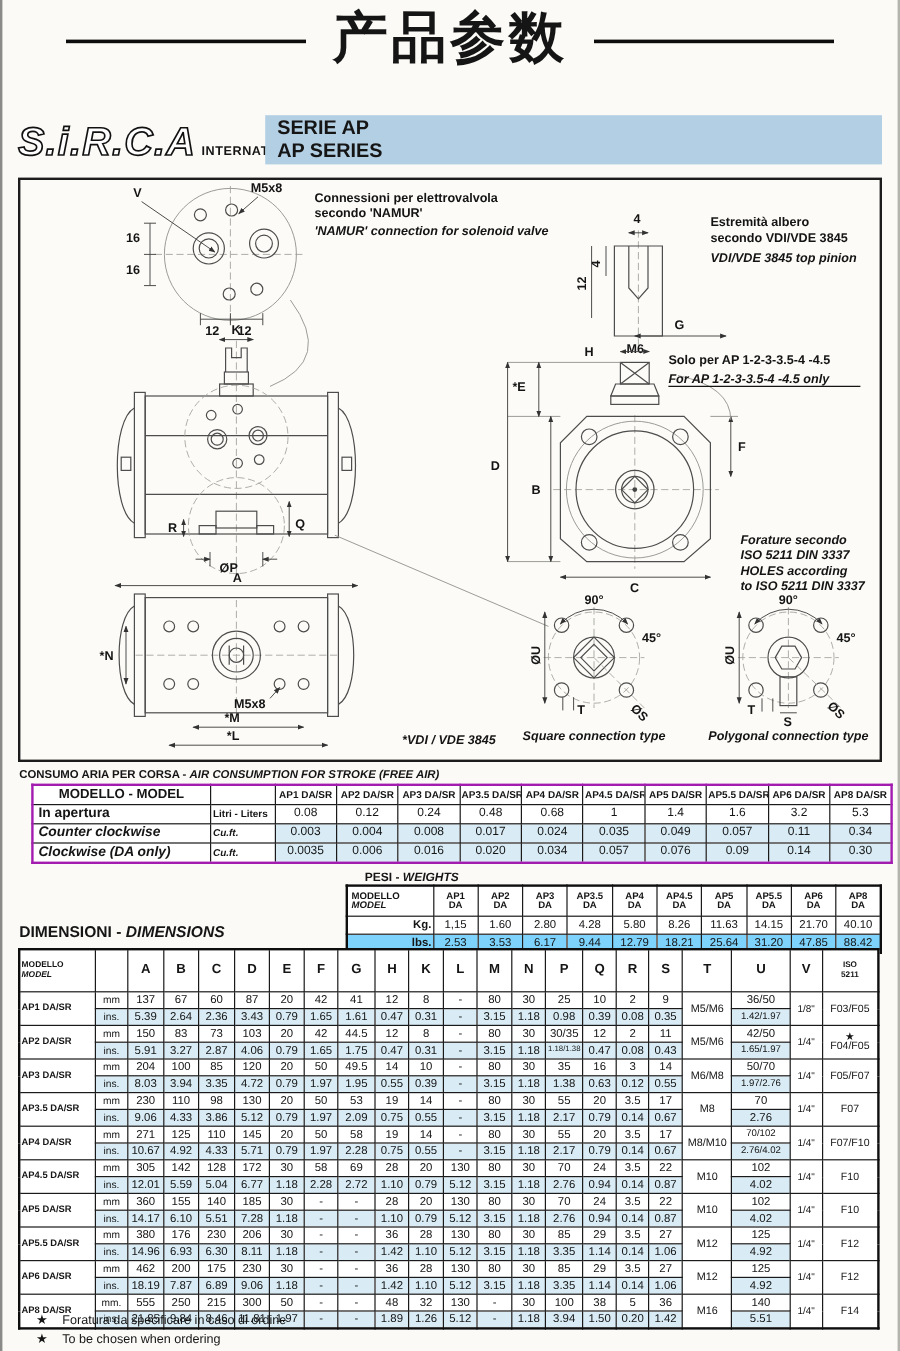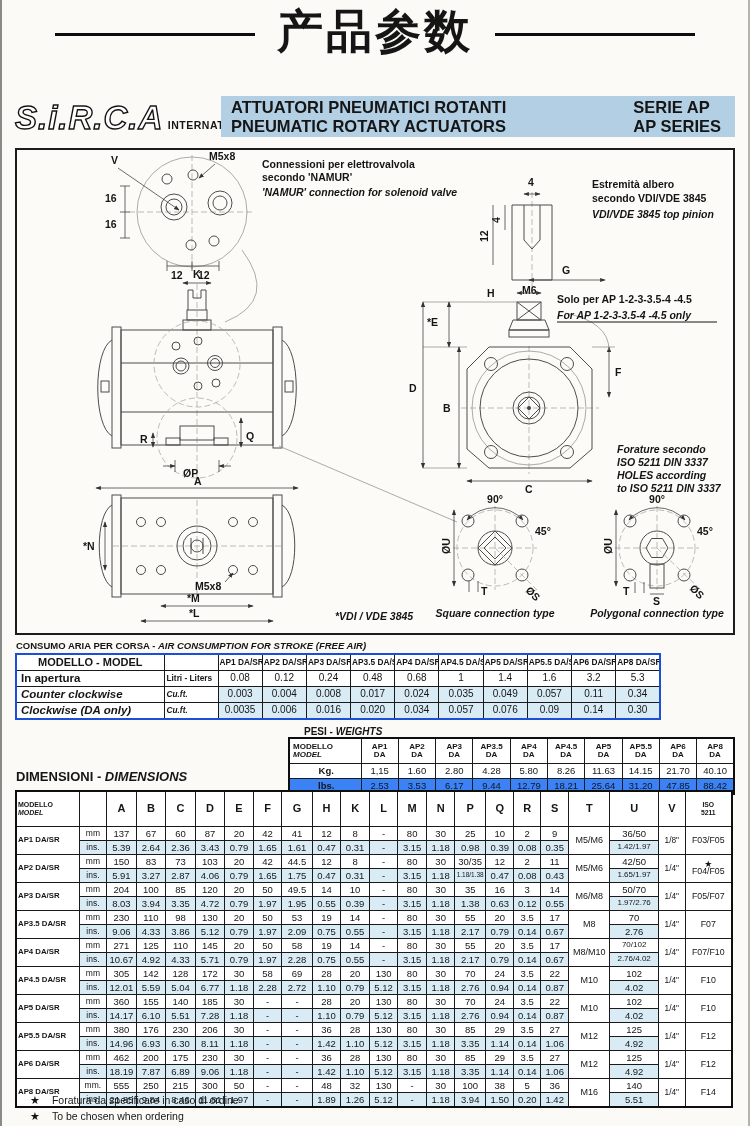--- a/index.html
+++ b/index.html
@@ -35,38 +35,38 @@
   
   table{border-collapse:collapse;table-layout:fixed;position:absolute;background:#fff}
   th,td{border:1px solid #1a1a1a;text-align:center;padding:0 1px;white-space:nowrap;overflow:hidden;line-height:1.05}
   .blu{background:#d9ecf5}
   .it{font-style:italic}
   .num{font-size:9.5px}
   .small{font-size:8px}
   .tiny{font-size:6.5px}
 
   .sec-air-title{position:absolute;top:640px;left:16px;font-size:9.5px;font-weight:bold}
-  #air-table{top:653px;left:15px;width:646px;border:2px solid #1d4ed8}
+  #air-table{top:653px;left:26px;width:718px;border:2px solid #a21caf}
   #air-table .num{font-size:10px}
   #air-table td,#air-table th{height:15px}
   .a-lblh{font-size:11px;font-weight:bold;height:16px}
   .a-colh{font-size:8.3px;font-weight:bold}
   .a-lbl{font-size:11.5px;font-weight:bold;text-align:left;padding-left:4px}
   .a-unit{font-size:8.3px;font-weight:bold;text-align:left;padding-left:2px}
   tr.sep td{border-top:2px solid #0e0e0e}
 
   .weights-title{position:absolute;top:726px;left:304px;font-size:10px;font-weight:bold}
   #w-table{top:737px;left:288px;width:447px;border:2px solid #0e0e0e}
   #w-table th{height:24px}
   #w-table td{height:14px}
   .w-mh{font-size:8px;font-weight:bold;text-align:left;padding-left:3px}
   .w-colh{font-size:8px;font-weight:bold}
-  .w-lbl{font-size:9.5px;font-weight:bold;text-align:center;padding-left:3px}
+  .w-lbl{font-size:9.5px;font-weight:bold;text-align:right;padding-left:3px}
   #w-table .num{font-size:9.5px}
-  tr.blu-row td{background:#3b82f6}
+  tr.blu-row td{background:#7dd3fc}
 
   .dims-title{position:absolute;top:769px;left:16px;font-size:13px;font-weight:bold}
   #d-table{top:790px;left:15px;width:718px;border:2px solid #0e0e0e}
   #d-table th{height:34px}
   #d-table td{height:13px}
   .d-mh{font-size:7px;font-weight:bold;text-align:left;padding-left:1px;line-height:1.2}
   .d-letter{font-size:11px;font-weight:bold}
   .d-isoh{font-size:6.8px;font-weight:bold;line-height:1.2}
   .d-model{font-size:7.8px;font-weight:bold;text-align:left;padding-left:1px}
   .d-unit{font-size:8.5px}
@@ -87,24 +87,20 @@
   <h1 class="page-title">产品参数</h1>
   <div class="title-rule"></div>
 </div>
 
 <div class="brand-row">
   <div class="logo">
     <span class="logo-main">S.i.R.C.A</span>
     <span class="logo-sub">INTERNATIONAL S.R.L.</span>
   </div>
   <div class="banner">
-    <div>
-      <div>ATTUATORI PNEUMATICI ROTANTI</div>
-      <div>PNEUMATIC ROTARY ACTUATORS</div>
-    </div>
     <div>
       <div>SERIE AP</div>
       <div>AP SERIES</div>
     </div>
   </div>
 </div>
 
 <div class="draw-box">
 <svg width="716" height="483" viewBox="0 0 716 483">
   <defs>

